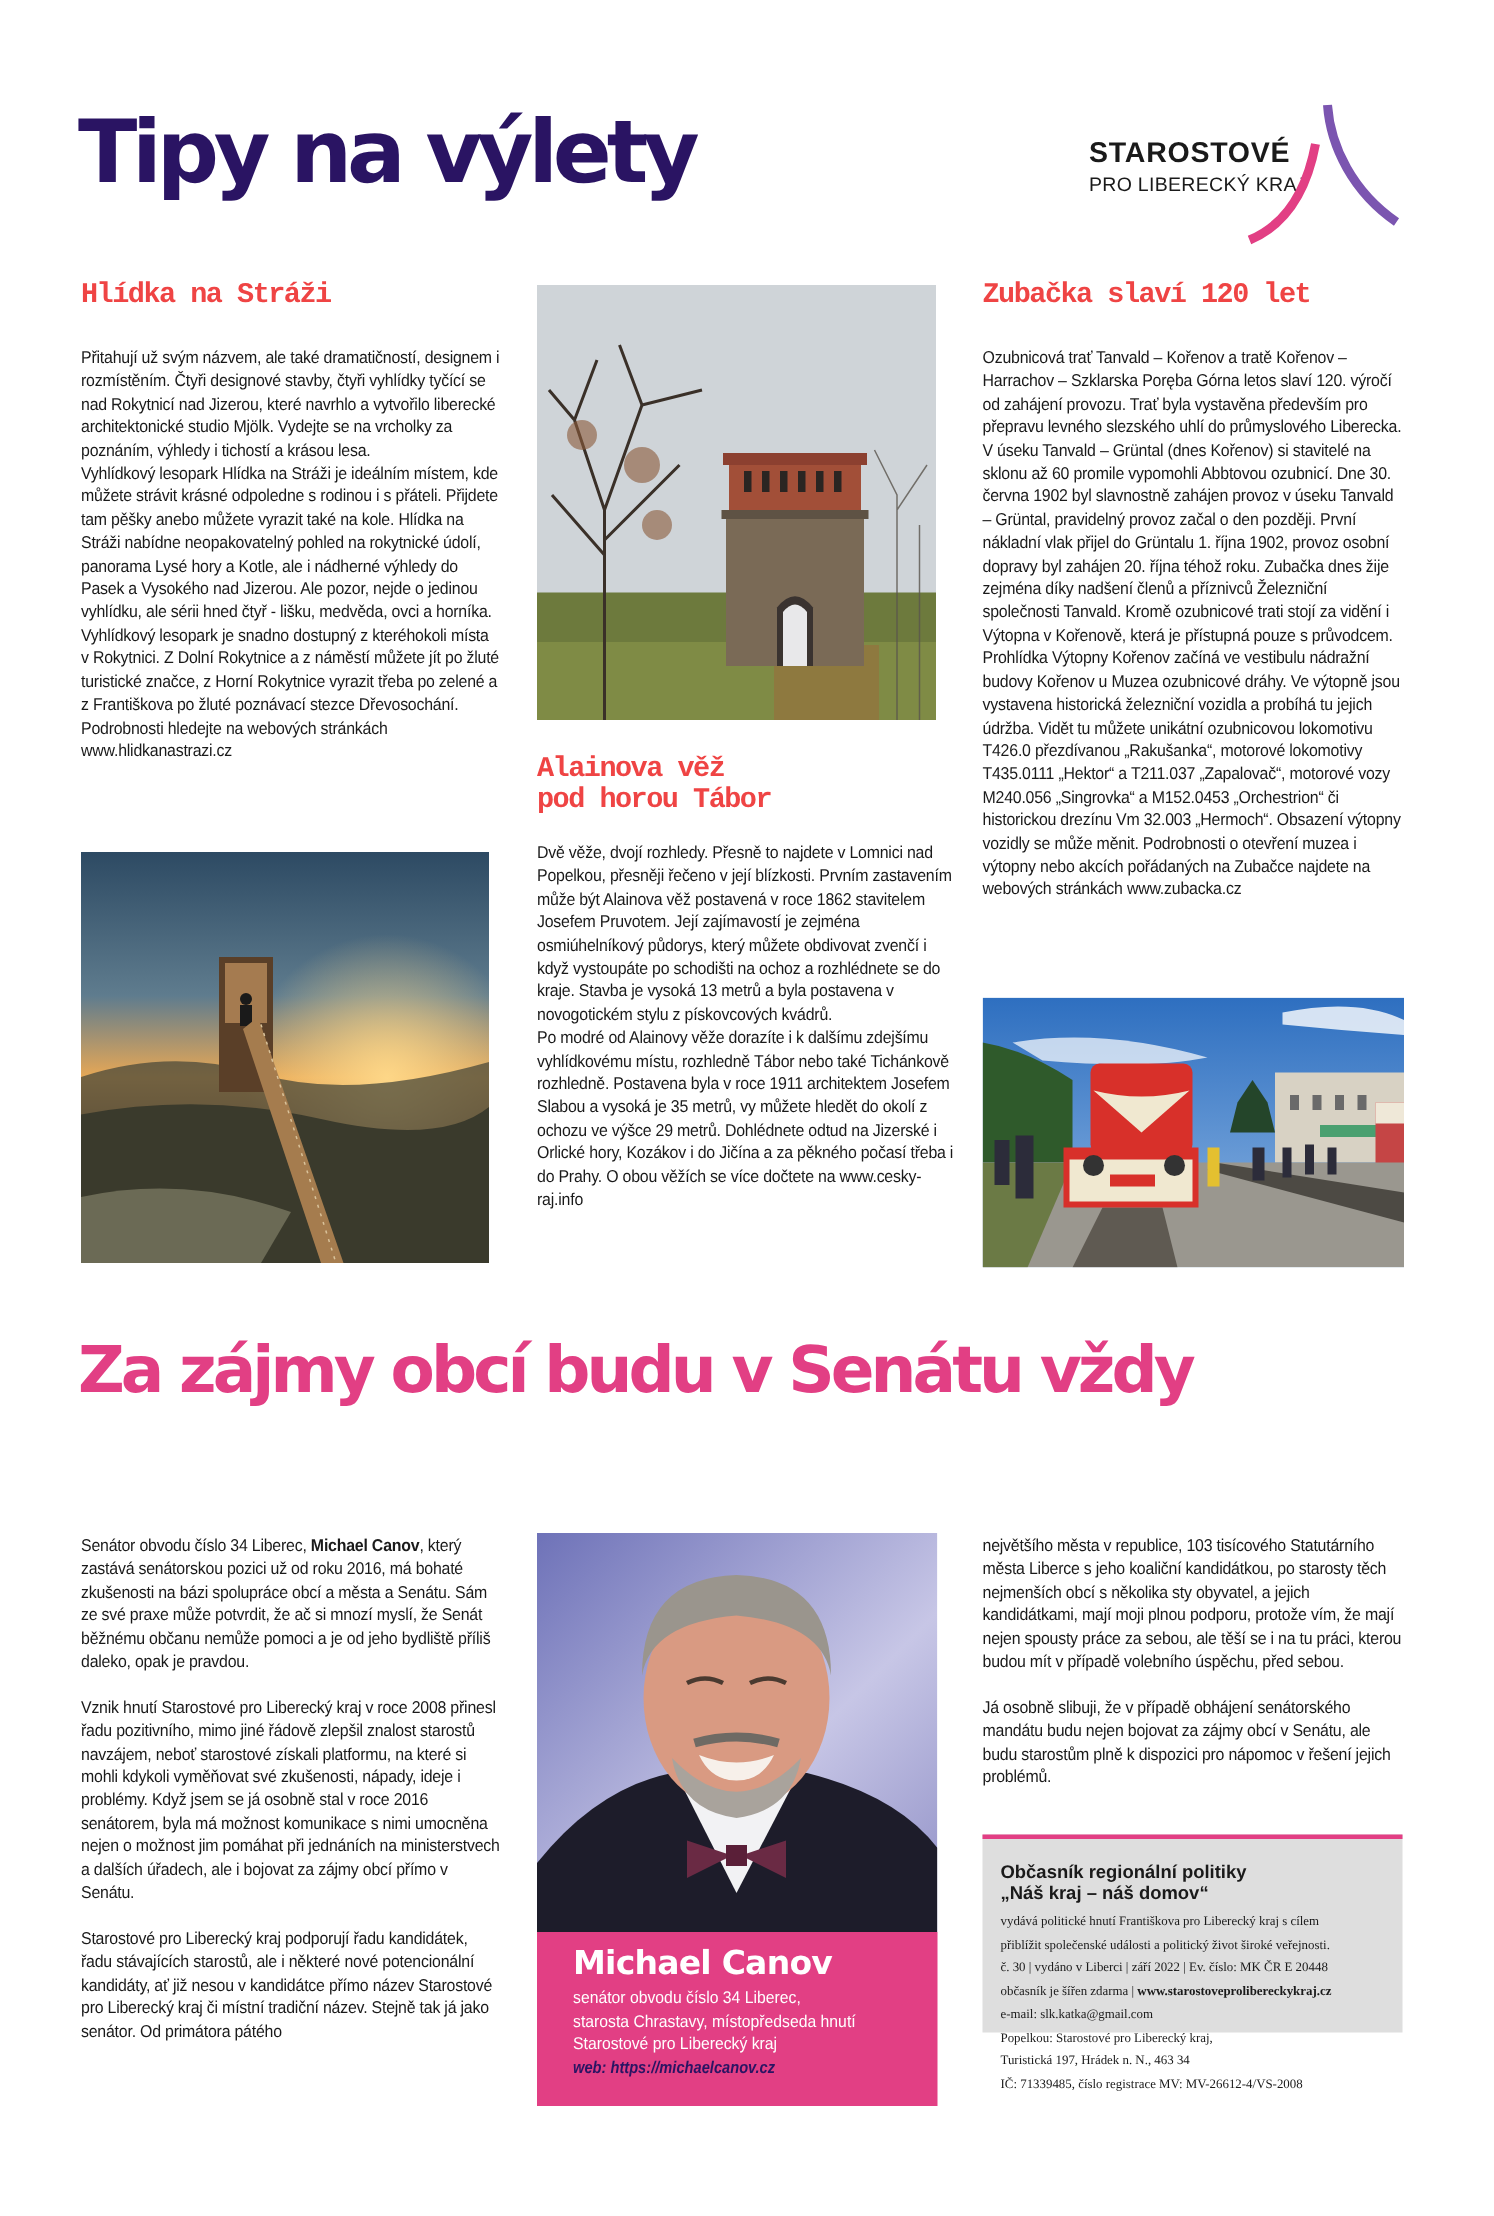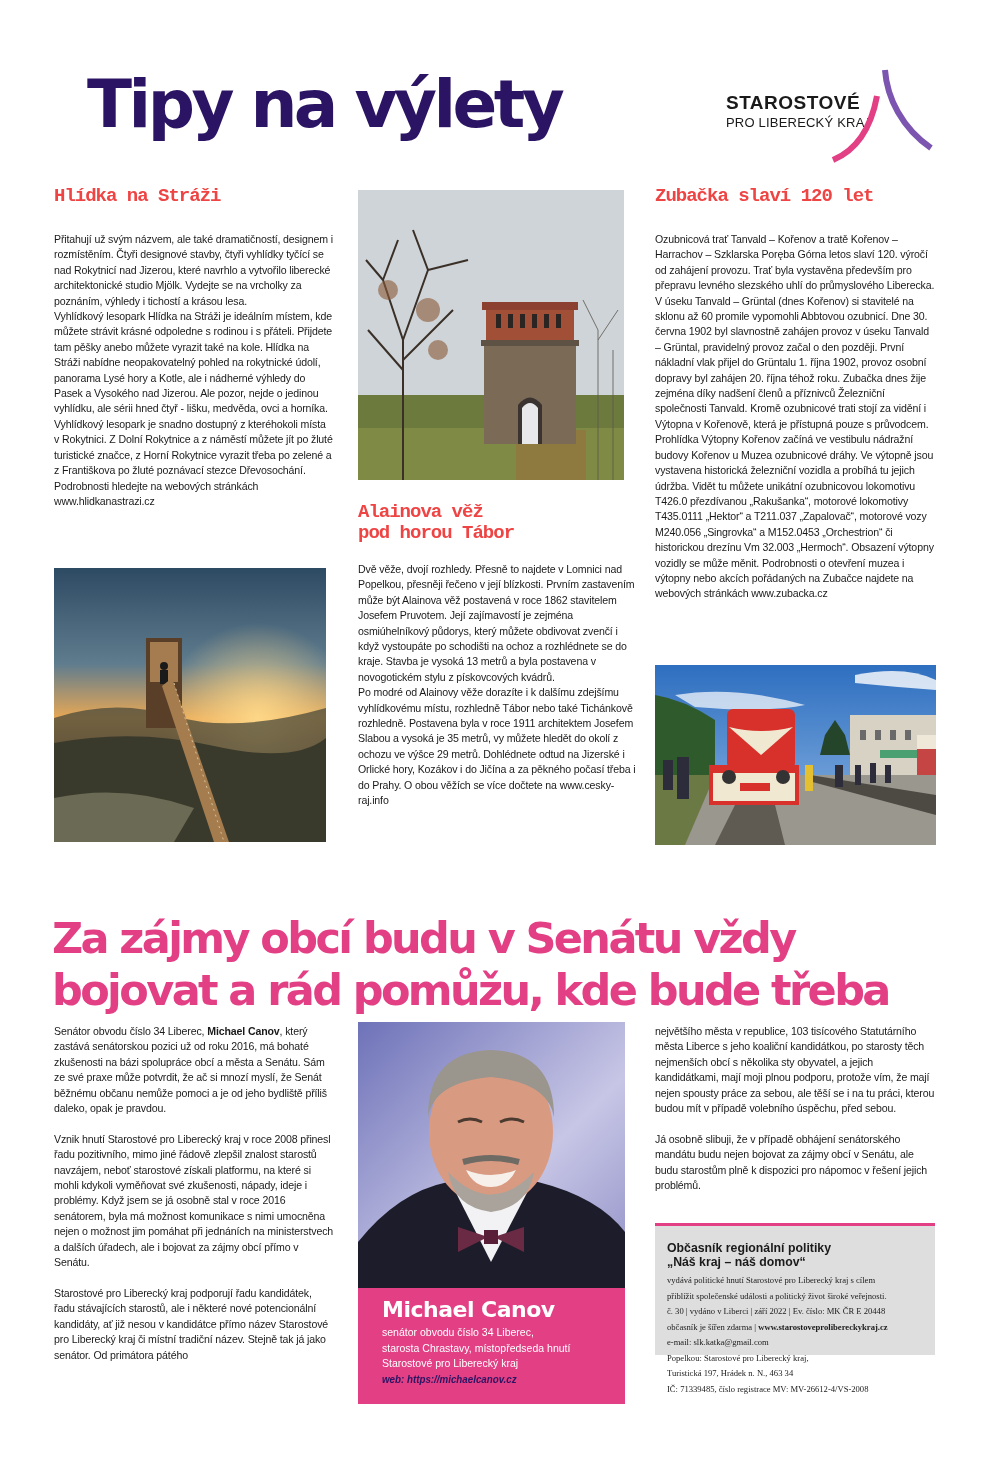--- a/index.html
+++ b/index.html
@@ -4,22 +4,22 @@
 <style>
   * { box-sizing: border-box; margin: 0; padding: 0; }
   html, body { width: 996px; height: 1477px; background: #ffffff; overflow: hidden; }
   body { position: relative; font-family: "Liberation Sans", sans-serif; color: #1a1a1a; }
 
   .abs { position: absolute; }
 
   .main-title {
     left: 52px; top: 72px;
     font-family: "DejaVu Sans", sans-serif;
-    font-weight: bold; font-size: 66px; letter-spacing: -3.5px;
-    color: #2a1463; line-height: 1; margin-left: 35px;
+    font-weight: bold; font-size: 58px; letter-spacing: -3.5px;
+    color: #2a1463; line-height: 1;
   }
 
   
   .logo { left: 722px; top: 68px; width: 220px; height: 100px; }
   .logo-line1 { position: absolute; left: 4px; top: 24px; font-family: "Liberation Sans", sans-serif; font-weight: bold; font-size: 19px; letter-spacing: 0.5px; color: #1a1a1a; }
   .logo-line2 { position: absolute; left: 4px; top: 47px; font-family: "Liberation Sans", sans-serif; font-size: 13px; color: #1a1a1a; letter-spacing: 0.2px; }
   .logo svg { position: absolute; left: 105px; top: 0; }
 
   .article-heading {
     font-family: Liberation Mono, monospace;
@@ -30,21 +30,21 @@
     font-family: "Liberation Sans", sans-serif;
     font-size: 11.4px; line-height: 15.4px; color: #1a1a1a;
     letter-spacing: -0.15px;
     transform: scaleX(0.93); transform-origin: left top;
   }
   .body-text p { margin: 0; }
 
   .photo { overflow: hidden; }
 
   .headline2 {
-    left: 52px; top: 912px; width: 900px;
+    left: 52px; top: 888px; width: 900px;
     font-family: "DejaVu Sans", sans-serif; font-weight: bold;
     font-size: 43px; letter-spacing: -2.6px; line-height: 52px;
     color: #e23f84;
   }
 
   .name-box { left: 358px; top: 1288px; width: 267px; height: 116px; background: #e23f84; padding: 10px 0 0 24px; }
   .name-box .nm { font-family: "DejaVu Sans", sans-serif; font-weight: bold; font-size: 22px; color: #fff; letter-spacing: -0.5px; line-height: 1.1; }
   .name-box .desc { font-family: "Liberation Sans", sans-serif; font-size: 11.3px; color: #fff; line-height: 15.5px; margin-top: 3px; transform: scaleX(0.93); transform-origin: left top; width: 270px; }
   .name-box .web { font-family: "Liberation Sans", sans-serif; font-size: 11.3px; color: #2a1463; font-weight: bold; font-style: italic; line-height: 15.5px; transform: scaleX(0.93); transform-origin: left top; }
 
@@ -194,21 +194,20 @@
         <rect x="200" y="100" width="6" height="20"></rect>
       <rect x="215" y="98" width="6" height="20"></rect>
         <rect x="230" y="100" width="6" height="18"></rect>
     </g>
     <rect x="150" y="100" width="8" height="26" fill="#e4c030"></rect>
   </svg>
 </div>
 
 <div class="abs headline2">
   <div>Za zájmy obcí budu v Senátu vždy</div>
-  <div>bojovat a rád pomůžu, kde bude třeba</div>
 </div>
 
 <div class="abs body-text" style="left:54px; top:1024px; width:302px;">
   <p><span>Senátor obvodu číslo 34 Liberec, </span><b>Michael Canov</b><span>, který zastává senátorskou pozici už od roku 2016, má bohaté zkušenosti na bázi spolupráce obcí a města a Senátu. Sám ze své praxe může potvrdit, že ač si mnozí myslí, že Senát běžnému občanu nemůže pomoci a je od jeho bydliště příliš daleko, opak je pravdou.</span></p>
   <p style="margin-top:15.4px;">Vznik hnutí Starostové pro Liberecký kraj v roce 2008 přinesl řadu pozitivního, mimo jiné řádově zlepšil znalost starostů navzájem, neboť starostové získali platformu, na které si mohli kdykoli vyměňovat své zkušenosti, nápady, ideje i problémy. Když jsem se já osobně stal v roce 2016 senátorem, byla má možnost komunikace s nimi umocněna nejen o možnost jim pomáhat při jednáních na ministerstvech a dalších úřadech, ale i bojovat za zájmy obcí přímo v Senátu.</p>
   <p style="margin-top:15.4px;">Starostové pro Liberecký kraj podporují řadu kandidátek, řadu stávajících starostů, ale i některé nové potencionální kandidáty, ať již nesou v kandidátce přímo název Starostové pro Liberecký kraj či místní tradiční název. Stejně tak já jako senátor. Od primátora pátého</p>
 </div>
 
 <div class="abs photo" style="left:358px; top:1022px; width:267px; height:266px;">
   <svg width="267" height="266" viewBox="0 0 267 266">
@@ -245,21 +244,21 @@
 
 <div class="abs body-text" style="left:655px; top:1024px; width:302px;">
   <p>největšího města v republice, 103 tisícového Statutárního města Liberce s jeho koaliční kandidátkou, po starosty těch nejmenších obcí s několika sty obyvatel, a jejich kandidátkami, mají moji plnou podporu, protože vím, že mají nejen spousty práce za sebou, ale těší se i na tu práci, kterou budou mít v případě volebního úspěchu, před sebou.</p>
   <p style="margin-top:15.4px;">Já osobně slibuji, že v případě obhájení senátorského mandátu budu nejen bojovat za zájmy obcí v Senátu, ale budu starostům plně k dispozici pro nápomoc v řešení jejich problémů.</p>
 </div>
 
 <div class="abs imprint">
   <div class="ih">Občasník regionální politiky</div>
   <div class="ih">„Náš kraj – náš domov“</div>
   <div class="it">
-    <span>vydává politické hnutí Starostové pro Liberecký kraj s cílem</span>
+    <span>vydává politické hnutí Františkova pro Liberecký kraj s cílem</span>
     <span>přiblížit společenské události a politický život široké veřejnosti.</span>
     <span>č. 30 | vydáno v Liberci | září 2022 | Ev. číslo: MK ČR E 20448</span>
     <span><i style="font-style:normal">občasník je šířen zdarma  | </i><b>www.starostoveprolibereckykraj.cz</b></span>
     <span>e-mail: slk.katka@gmail.com</span>
     <span>Popelkou: Starostové pro Liberecký kraj,</span>
     <span>Turistická 197, Hrádek n. N., 463 34</span>
     <span>IČ: 71339485, číslo registrace MV: MV-26612-4/VS-2008</span>
   </div>
 </div>
 

